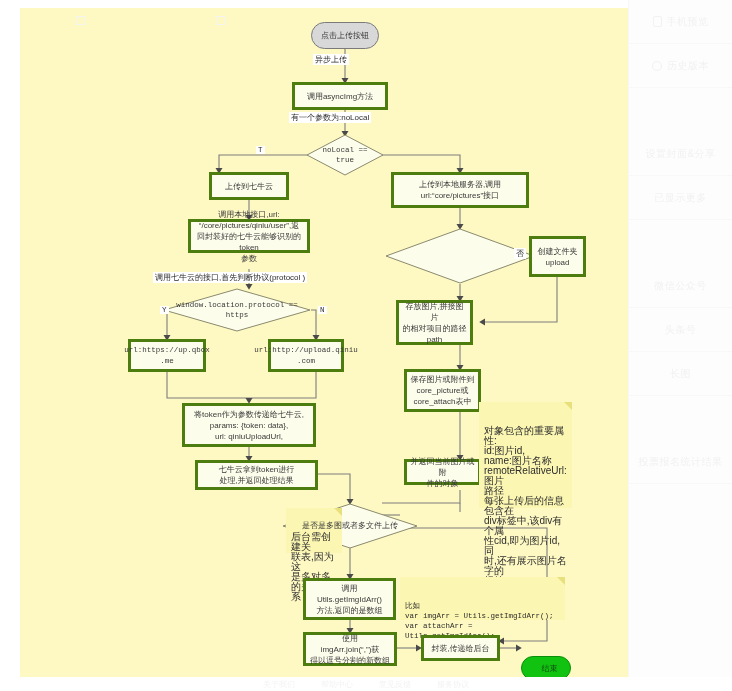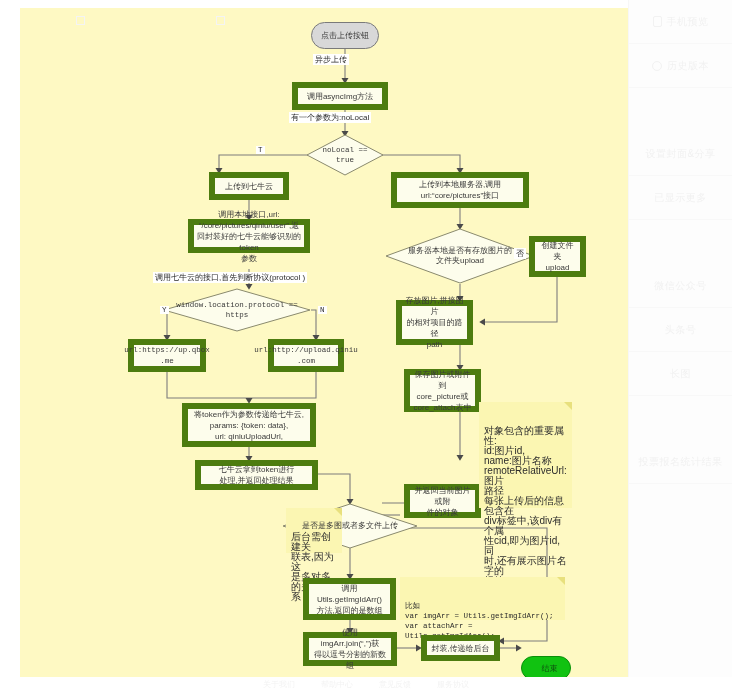--- a/index.html
+++ b/index.html
@@ -62,21 +62,21 @@
     width: 9px; height: 9px;
     border: 1px solid #f4f4f4;
     top: 16px;
   }
   #corner-a { left: 56px; }
   #corner-b { left: 196px; }
 
   .node {
     position: absolute;
     background: #fdfdec;
-    border: 6px solid #4d7c0f;
+    border: 3px solid #4d7c0f;
     color: #3a3a3a;
     font-size: 8px;
     line-height: 11px;
     text-align: center;
     display: flex;
     align-items: center;
     justify-content: center;
     padding: 2px 3px;
     white-space: pre-line;
   }
@@ -295,22 +295,20 @@
 
   <div class="node" style="left:175px; top:460px; width:123px; height:30px;">
     <span>七牛云拿到token进行
 处理,并返回处理结果</span>
   </div>
 
   <div class="diamond" style="left:365px; top:228px; width:150px; height:56px;">
     <svg width="150" height="56" viewBox="0 0 150 56">
       <polygon points="75,1 149,28 75,55 1,28" fill="#fdfdec" stroke="#8a8a6e" stroke-width="1"></polygon>
     </svg>
-    <span class="dlabel">服务器本地是否有存放图片的
-文件夹upload</span>
   </div>
 
   <div class="edge-label" style="left:494px; top:248px;"><span>否</span></div>
 
   <div class="node" style="left:509px; top:236px; width:57px; height:41px;">
     <span>创建文件夹
 upload</span>
   </div>
 
   <div class="node" style="left:376px; top:300px; width:77px; height:45px;">
@@ -318,21 +316,21 @@
 的相对项目的路径
 path</span>
   </div>
 
   <div class="node" style="left:384px; top:369px; width:77px; height:43px;">
     <span>保存图片或附件到
 core_picture或
 core_attach表中</span>
   </div>
 
-  <div class="node" style="left:384px; top:484px; width:77px; height:34px;">
+  <div class="node" style="left:384px; top:459px; width:77px; height:26px;">
     <span>并返回当前图片或附
 件的对象</span>
   </div>
 
   <div class="note" style="left:459px; top:402px; width:93px; height:106px;">
     <span class="fold"></span>
     <span>对象包含的重要属性:
  id:图片id,
 name:图片名称
 remoteRelativeUrl:图片

